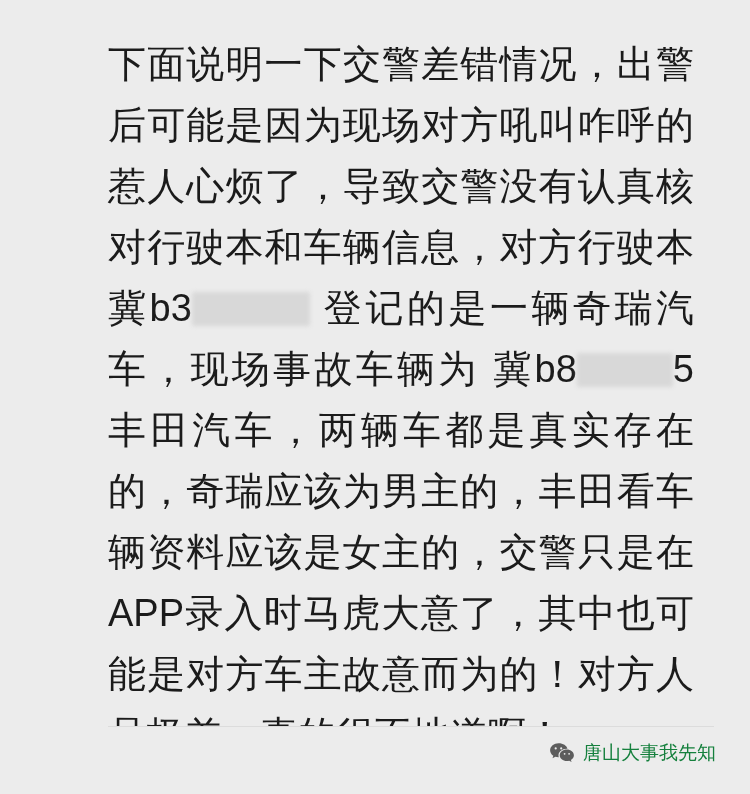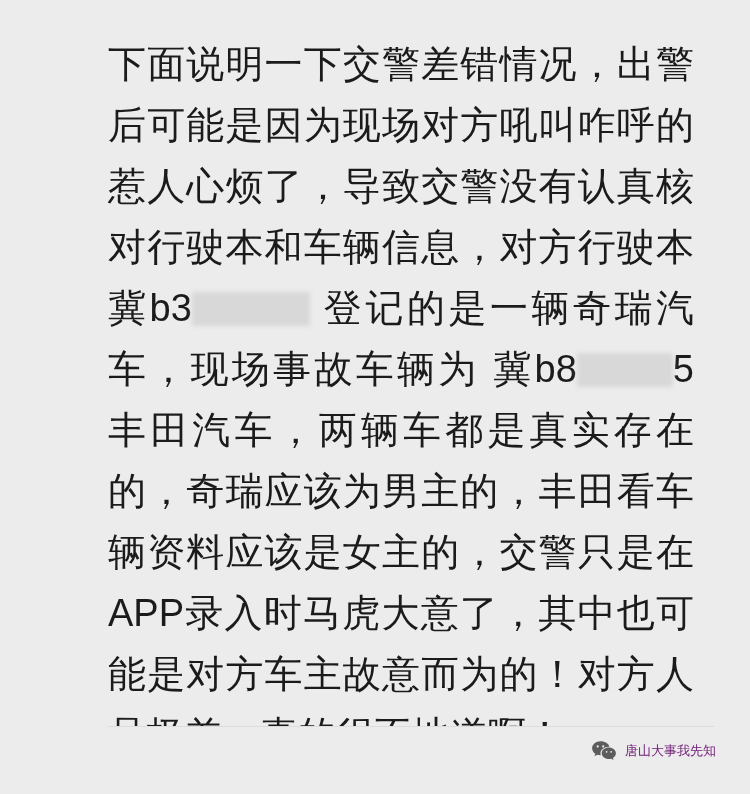--- a/index.html
+++ b/index.html
@@ -79,22 +79,22 @@
     display: flex;
     align-items: center;
     gap: 8px;
   }
   .wechat-icon {
     width: 26px;
     height: 22px;
     display: block;
   }
   .account-name {
-    font-size: 13px;
-    color: #701a75;
+    font-size: 19px;
+    color: #15803d;
     font-family: Liberation Mono, monospace;
     white-space: nowrap;
   }
 </style>
 </head>
 <body>
 
 <div class="page">
 
   <div class="article-body">

